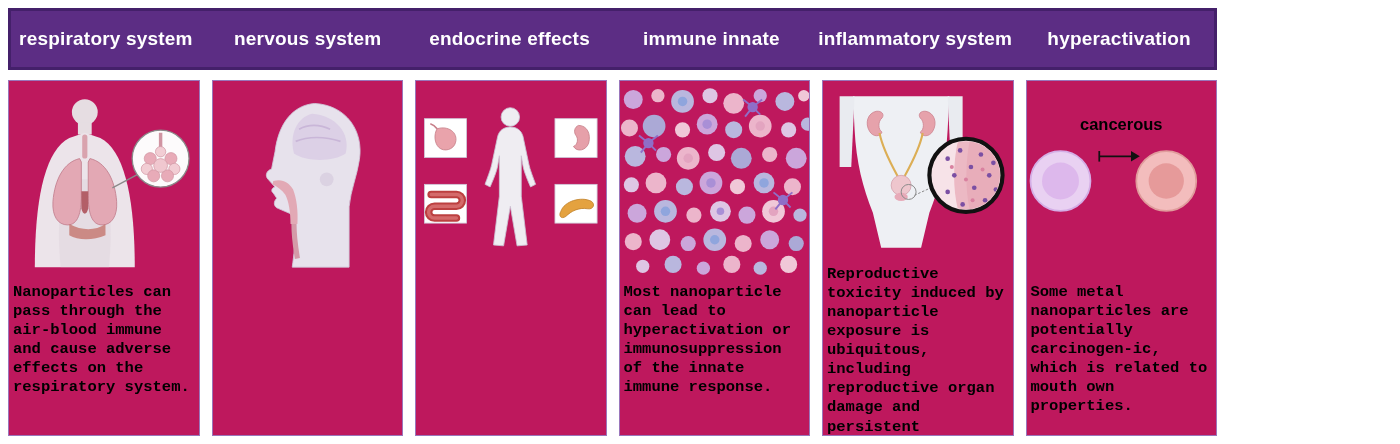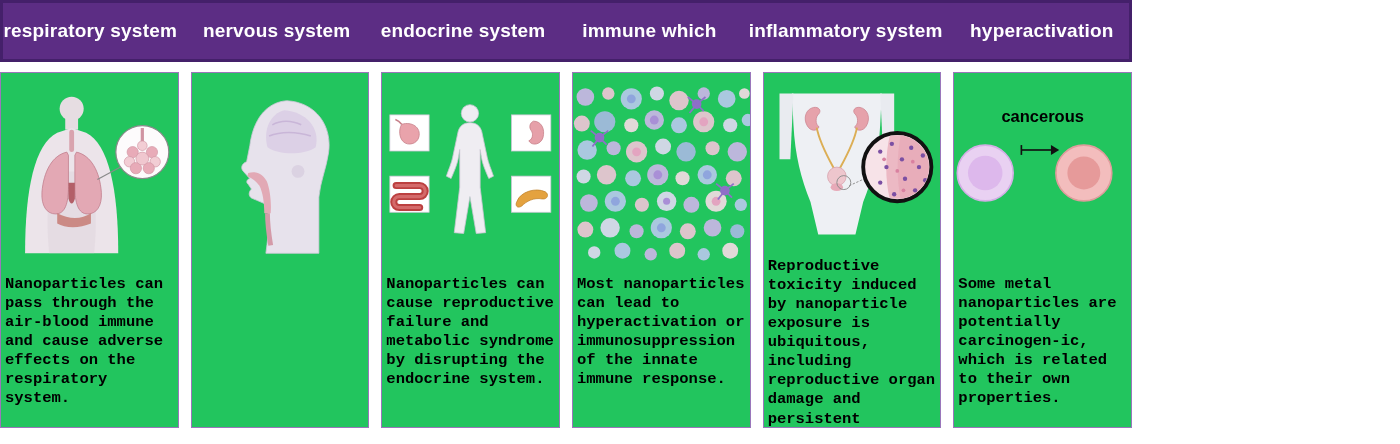--- a/index.html
+++ b/index.html
@@ -1,18 +1,19 @@
 <!DOCTYPE html>
 <html><head>
 <meta charset="utf-8">
 <style>
   * { box-sizing: border-box; }
   body { margin: 0; background: #ffffff; }
   .figure {
-    width: 1132px; height: 444px;
+    width: 1225px; height: 444px;
+    padding: 8px;
     background: #ffffff;
     font-family: "Liberation Sans", sans-serif;
   }
   .header-bar {
     height: 62px;
     background: #5c2d84;
     border: 3px solid #44206a;
     display: grid;
     grid-template-columns: repeat(6, 1fr);
     gap: 12px;
@@ -27,21 +28,21 @@
     letter-spacing: 0.2px;
     white-space: nowrap;
   }
   .cards {
     display: grid;
     grid-template-columns: repeat(6, 1fr);
     gap: 12px;
     height: 356px;
   }
   .card {
-    background: #22c55e;
+    background: #be185d;
     border: 1px solid #9a76bb;
     display: flex;
     flex-direction: column;
     overflow: hidden;
   }
   .illus { height: 200px; flex: 0 0 auto; position: relative; }
   .card--reproductive .illus { height: 182px; }
   .illus svg { width: 100%; height: 100%; display: block; }
   .card-text {
     padding: 2px 3px 4px 4px;
@@ -61,22 +62,22 @@
   }
 </style>
 </head>
 <body>
 
 <div class="figure">
 
   <div class="header-bar">
     <div class="header-cell">respiratory system</div>
     <div class="header-cell">nervous system</div>
-    <div class="header-cell">endocrine system</div>
-    <div class="header-cell">immune which</div>
+    <div class="header-cell">endocrine effects</div>
+    <div class="header-cell">immune innate</div>
     <div class="header-cell">inflammatory system</div>
     <div class="header-cell">hyperactivation</div>
   </div>
 
   <div class="cards">
 
     <div class="card">
       <div class="illus">
         <svg viewBox="0 0 220 200">
           <g>
@@ -149,21 +150,20 @@
             <rect x="10" y="104" width="50" height="46" fill="#ffffff" stroke="#cfc8d8" stroke-width="1"></rect>
             <path d="M18,116 h30 a7,7 0 0 1 0,14 h-26 a7,7 0 0 0 0,14 h26" fill="none" stroke="#bc4040" stroke-width="9" stroke-linecap="round"></path>
             <path d="M18,116 h30 a7,7 0 0 1 0,14 h-26 a7,7 0 0 0 0,14 h26" fill="none" stroke="#d46a6a" stroke-width="4" stroke-linecap="round"></path>
           </g>
           <g>
             <rect x="165" y="104" width="50" height="46" fill="#ffffff" stroke="#cfc8d8" stroke-width="1"></rect>
             <path d="M172,136 C176,124 196,118 208,124 C213,127 211,134 204,133 C193,131 184,136 178,142 C172,146 169,141 172,136 Z" fill="#e4a23f" stroke="#c2832b" stroke-width="1"></path>
           </g>
         </svg>
       </div>
-      <div class="card-text">Nanoparticles can cause reproductive failure and metabolic syndrome by disrupting the endocrine system.</div>
     </div>
 
     <div class="card">
       <div class="illus">
         <svg viewBox="0 0 200 200">
           <g opacity="0.9">
             <circle cx="14" cy="14" r="10" fill="#cdb6e9"></circle>
               <circle cx="40" cy="10" r="7" fill="#f2c6d8"></circle>
             <circle cx="66" cy="16" r="12" fill="#b9c9ed"></circle>
               <circle cx="95" cy="10" r="8" fill="#e2d9f3"></circle>
@@ -238,21 +238,21 @@
               <line x1="140" y1="22" x2="148" y2="30"></line>
               <line x1="140" y1="22" x2="132" y2="32"></line>
             <circle cx="172" cy="120" r="4.5"></circle>
               <line x1="172" y1="120" x2="182" y2="112"></line>
               <line x1="172" y1="120" x2="162" y2="112"></line>
               <line x1="172" y1="120" x2="180" y2="128"></line>
               <line x1="172" y1="120" x2="164" y2="130"></line>
           </g>
         </svg>
       </div>
-      <div class="card-text">Most nanoparticles can lead to hyperactivation or immunosuppression of the innate immune response.</div>
+      <div class="card-text">Most nanoparticle can lead to hyperactivation or immunosuppression of the innate immune response.</div>
     </div>
 
     <div class="card card--reproductive">
       <div class="illus">
         <svg viewBox="0 0 228 182">
           <g>
             <path d="M36,0 L152,0 L150,40 C148,80 140,110 128,140 L118,182 L70,182 L60,140 C48,110 40,80 38,40 Z" fill="#eef0f4"></path>
             <path d="M20,0 L38,0 L34,85 L20,85 Z" fill="#e9ebf0"></path>
             <path d="M150,0 L168,0 L168,85 L154,85 Z" fill="#e9ebf0"></path>
           </g>
@@ -311,17 +311,17 @@
             <circle cx="158" cy="100" r="20" fill="#e69a9a"></circle>
           </g>
           <g>
             <line x1="82" y1="72" x2="118" y2="72" stroke="#111111" stroke-width="2"></line>
             <line x1="82" y1="66" x2="82" y2="78" stroke="#111111" stroke-width="2"></line>
             <polygon points="118,66 128,72 118,78" fill="#111111"></polygon>
           </g>
         </svg>
         <div class="cancer-label">cancerous</div>
       </div>
-      <div class="card-text">Some metal nanoparticles are potentially carcinogen-ic, which is related to their own properties.</div>
+      <div class="card-text">Some metal nanoparticles are potentially carcinogen-ic, which is related to mouth own properties.</div>
     </div>
 
   </div>
 </div>
 
 </body></html>

